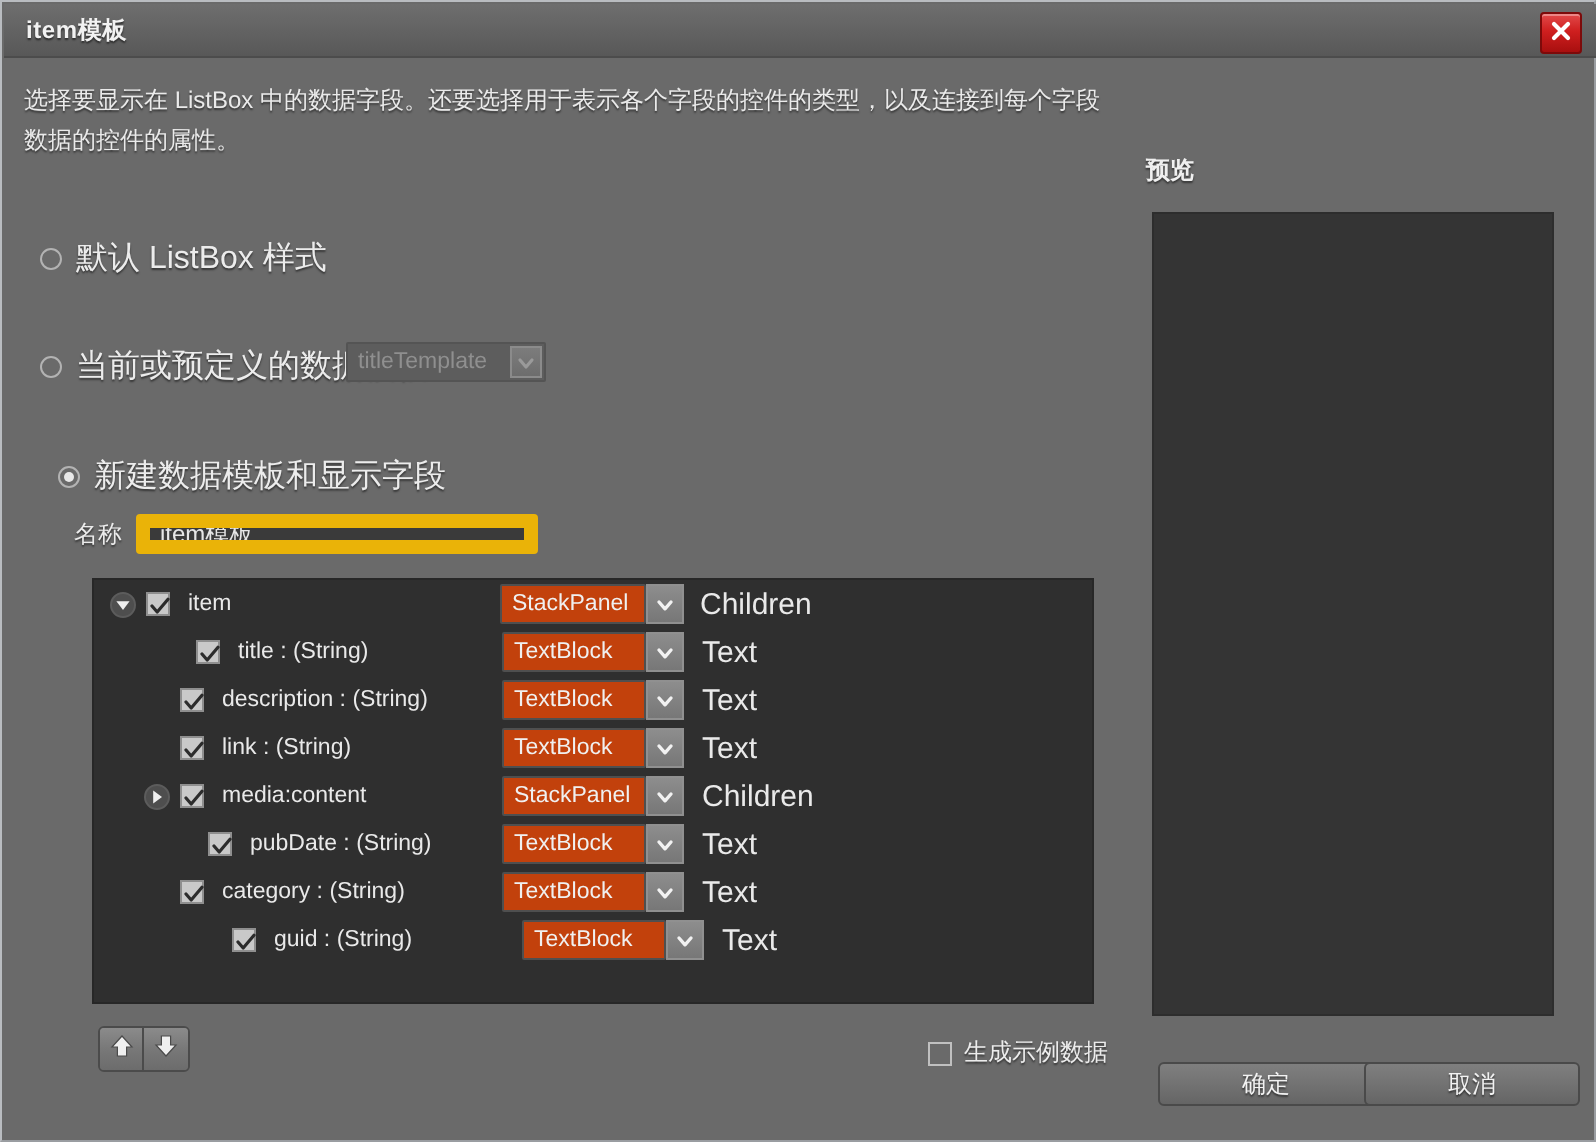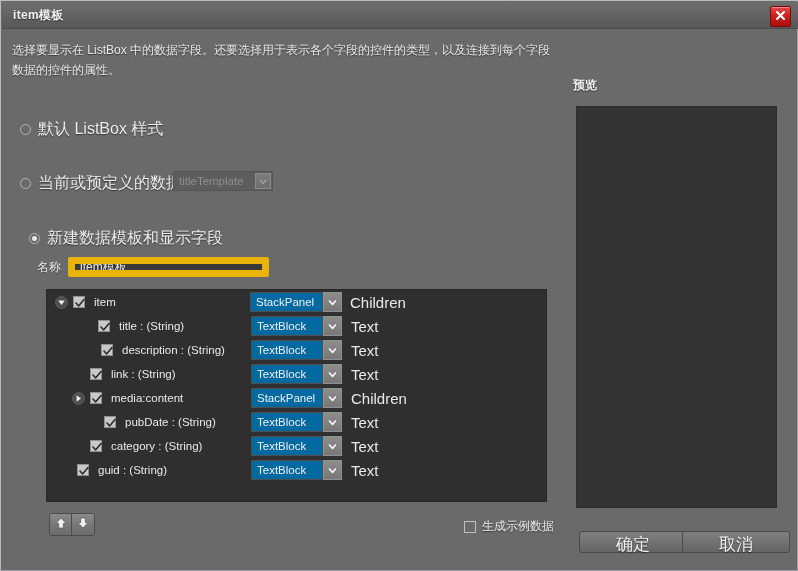--- a/index.html
+++ b/index.html
@@ -212,21 +212,21 @@
 
   .field-label {
     font-size: 11.5px;
     color: #e9e9e9;
     white-space: nowrap;
   }
 
   .ctrl-combo {
     position: absolute;
     height: 20px;
-    background: #0369a1;
+    background: #c2410c;
     border: 1px solid #4f4f4f;
     box-sizing: border-box;
     display: flex;
     align-items: center;
     border-radius: 1px;
     cursor: pointer;
   }
   .ctrl-combo .cval {
     padding-left: 5px;
     font-size: 11.5px;
@@ -328,21 +328,21 @@
   .dlg-btn {
     position: absolute;
     top: 530px;
     width: 108px;
     height: 22px;
     background: linear-gradient(to bottom, #7f7f7f 0%, #737373 48%, #656565 100%);
     border: 1px solid #4a4a4a;
     border-radius: 3px;
     box-sizing: border-box;
     font-family: inherit;
-    font-size: 17px;
+    font-size: 12px;
     color: #f2f2f2;
     text-shadow: 0 1px 1px rgba(0,0,0,.55);
     cursor: pointer;
   }
   .dlg-btn.ok { left: 578px; }
   .dlg-btn.cancel { left: 681px; }
 </style>
 </head>
 <body>
 
@@ -428,21 +428,21 @@
         <span class="ctrl-combo" style="left:204px;top:2px;width:72px;">
           <span class="cval">TextBlock</span>
           <span class="cbtn">
             <svg width="13" height="13" viewBox="0 0 13 13">
               <path d="M3.5,5 L6.5,8.4 L9.5,5" stroke="#f2f2f2" stroke-width="1.7" fill="none" stroke-linecap="round" stroke-linejoin="round"></path>
             </svg>
           </span>
         </span>
         <span class="prop-label" style="left:304px;">Text</span>
       </div>
-      <div class="tree-row" style="padding-left: 36px;">
+      <div class="tree-row" style="padding-left: 25px;">
         <span class="expander spacer"></span>
         <span style="width:5px;flex:0 0 auto"></span>
         <span class="chk">
           <svg width="10" height="10" viewBox="0 0 10 10">
             <path d="M1,5 L3.6,8 L9,1.6" stroke="#2c2c2c" stroke-width="1.6" fill="none" stroke-linecap="round" stroke-linejoin="round"></path>
           </svg>
         </span>
         <span style="width:9px;flex:0 0 auto"></span>
         <span class="field-label">description : (String)</span>
         <span class="ctrl-combo" style="left:204px;top:2px;width:72px;">
@@ -532,21 +532,21 @@
         <span class="ctrl-combo" style="left:204px;top:2px;width:72px;">
           <span class="cval">TextBlock</span>
           <span class="cbtn">
             <svg width="13" height="13" viewBox="0 0 13 13">
               <path d="M3.5,5 L6.5,8.4 L9.5,5" stroke="#f2f2f2" stroke-width="1.7" fill="none" stroke-linecap="round" stroke-linejoin="round"></path>
             </svg>
           </span>
         </span>
         <span class="prop-label" style="left:304px;">Text</span>
       </div>
-      <div class="tree-row" style="padding-left: 12px;">
+      <div class="tree-row" style="padding-left: 41px; margin-left: 10px;">
         <span class="expander spacer"></span>
         <span style="width:5px;flex:0 0 auto"></span>
         <span class="chk">
           <svg width="10" height="10" viewBox="0 0 10 10">
             <path d="M1,5 L3.6,8 L9,1.6" stroke="#2c2c2c" stroke-width="1.6" fill="none" stroke-linecap="round" stroke-linejoin="round"></path>
           </svg>
         </span>
         <span style="width:9px;flex:0 0 auto"></span>
         <span class="field-label">guid : (String)</span>
         <span class="ctrl-combo" style="left:204px;top:2px;width:72px;">

